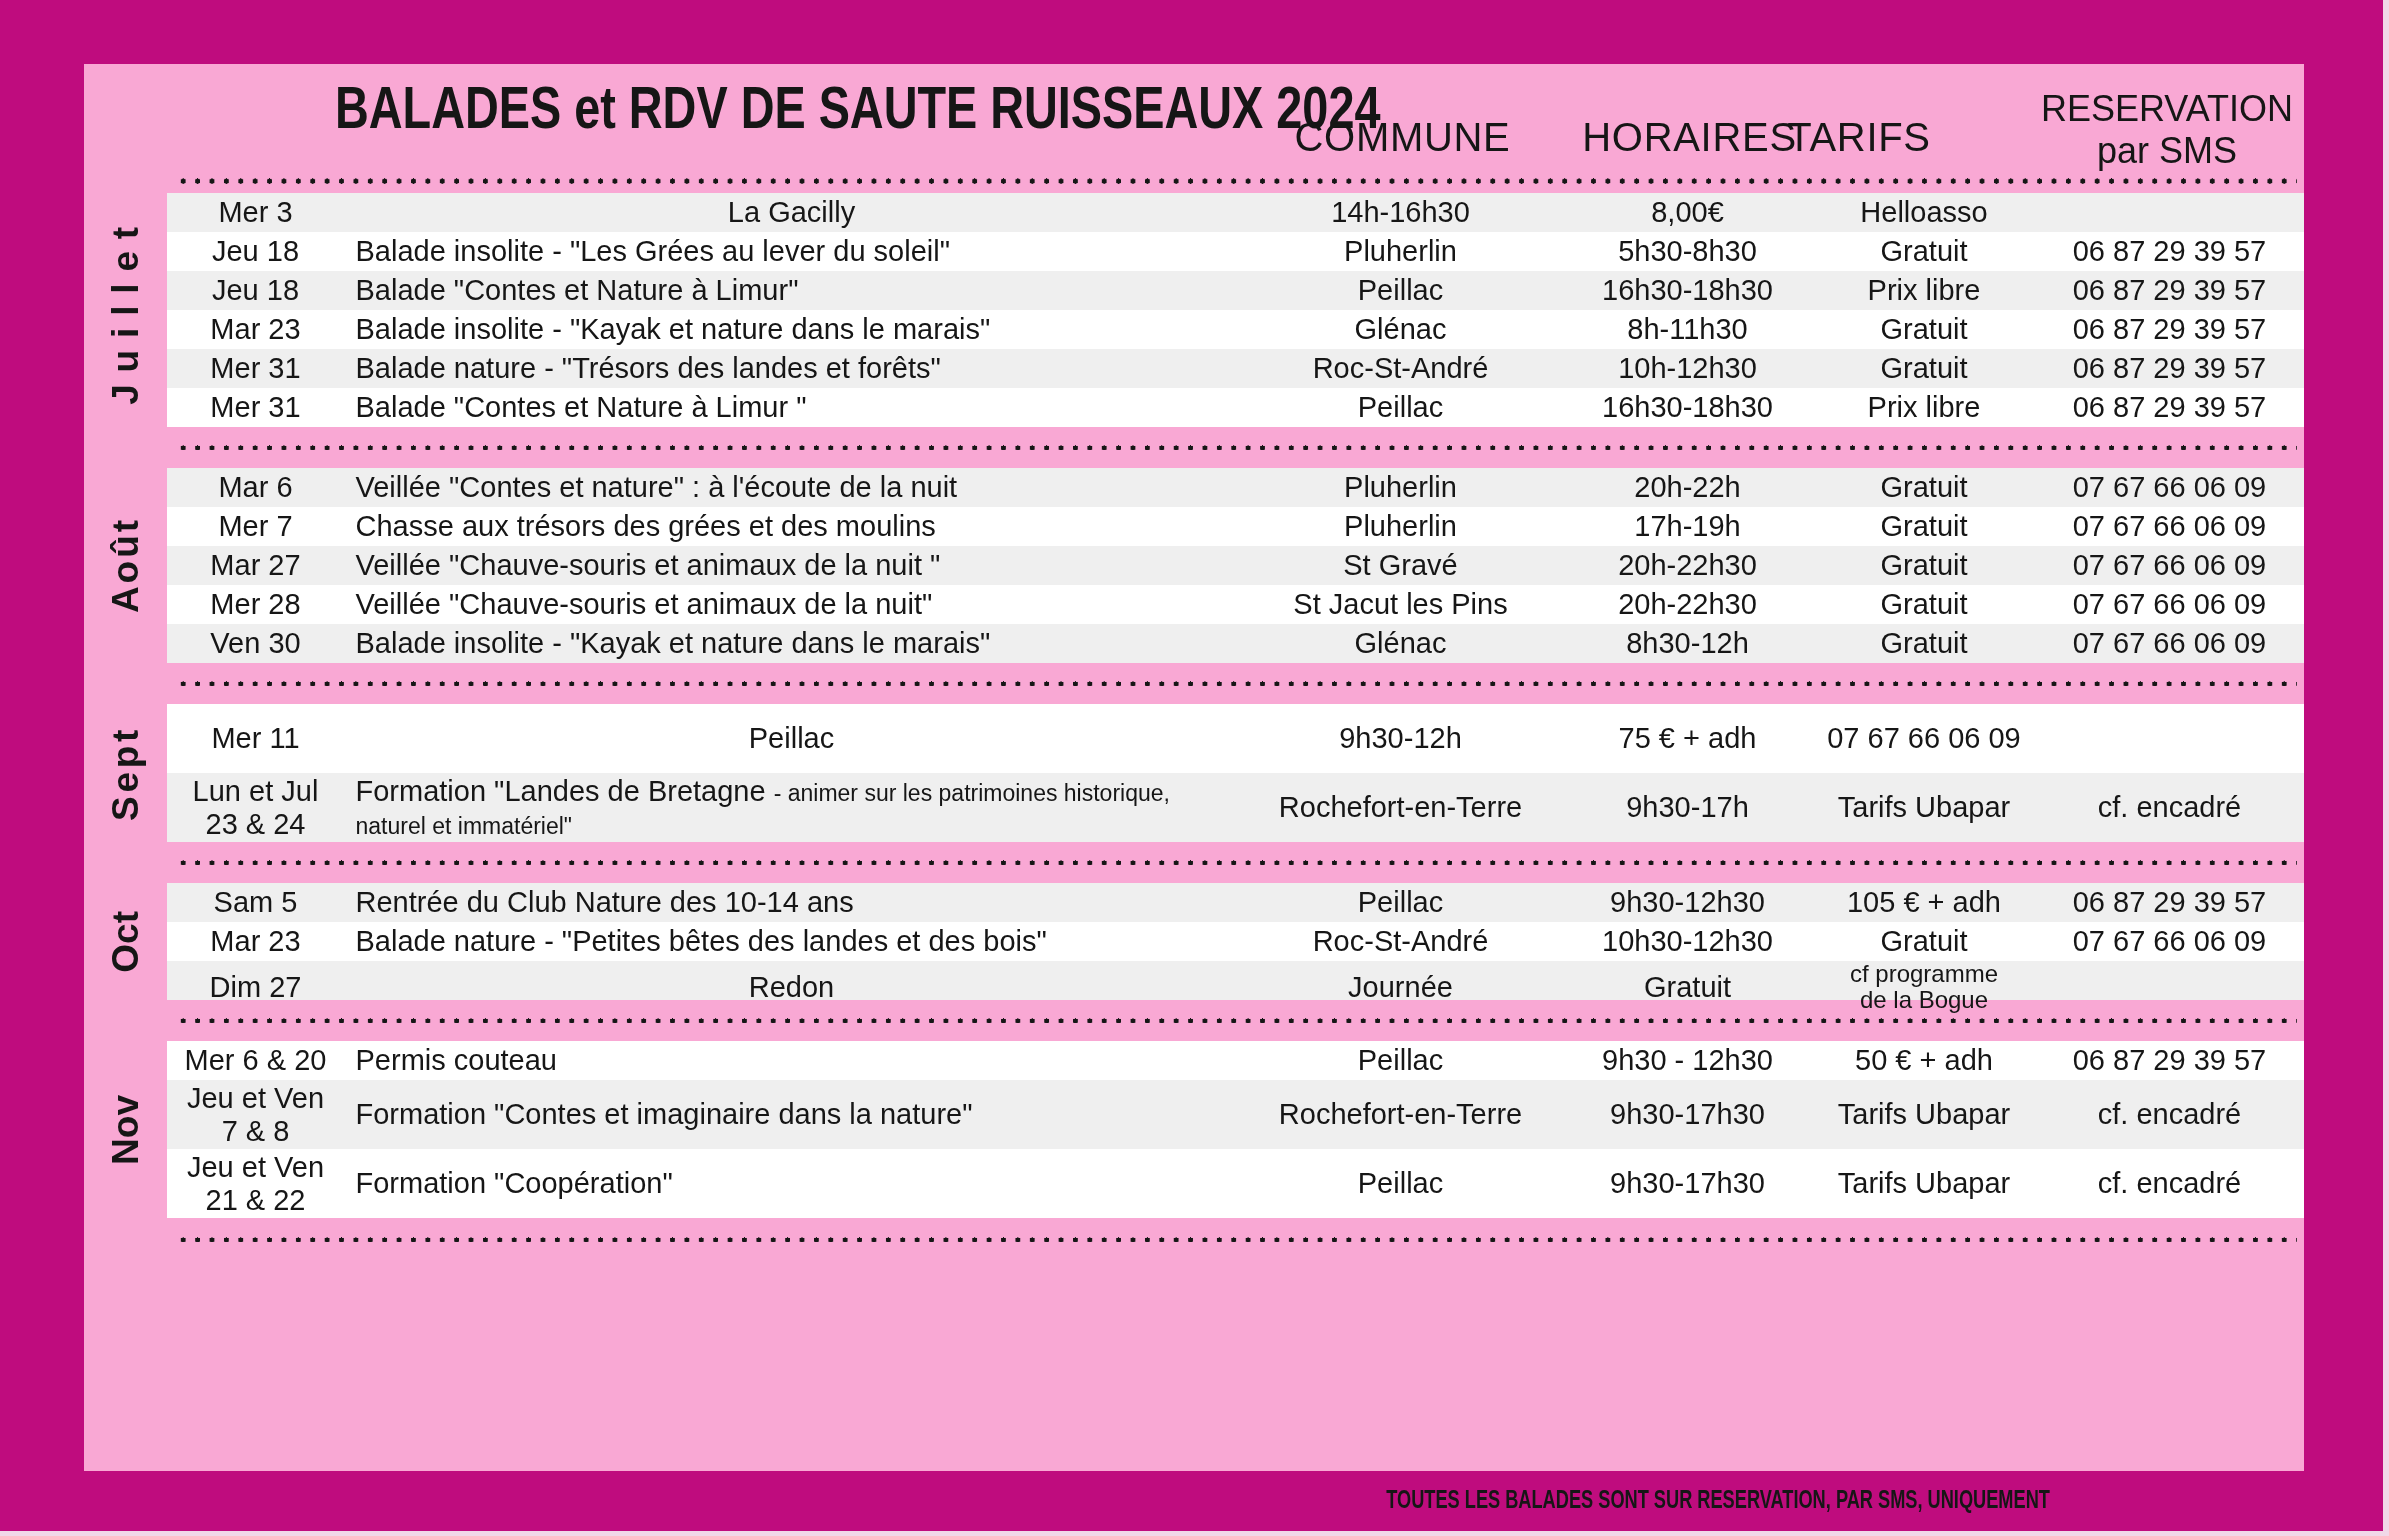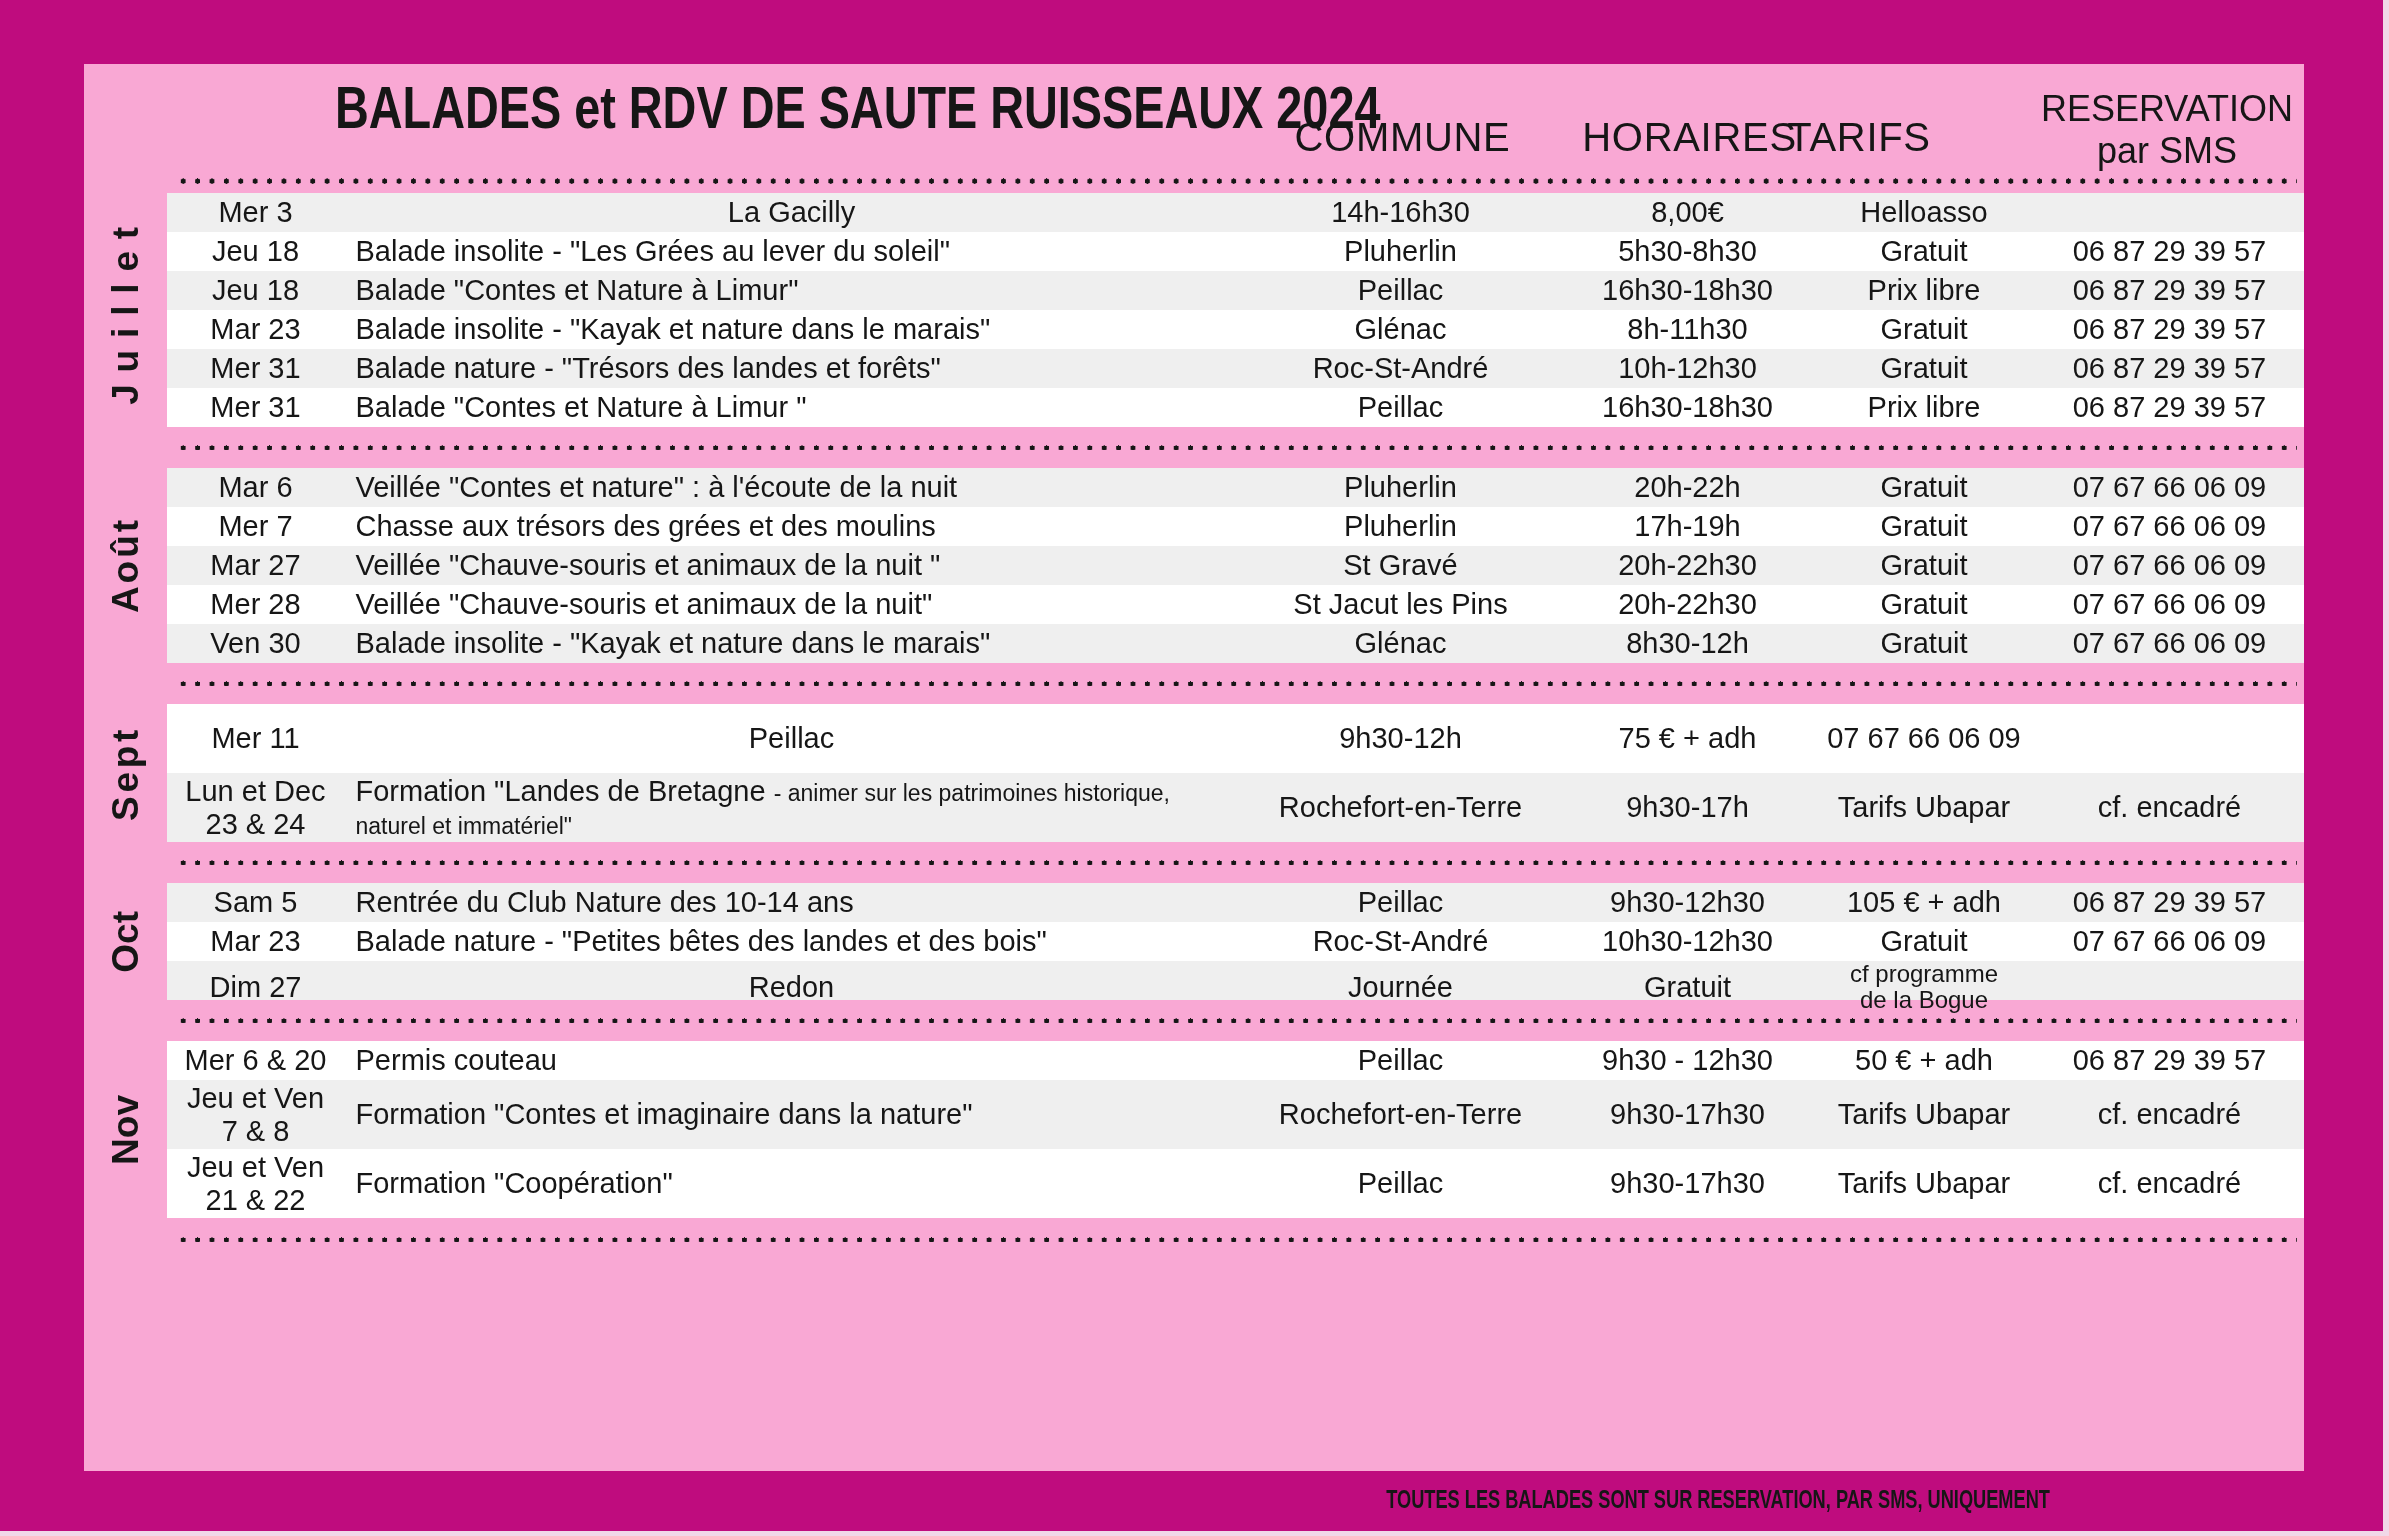--- a/index.html
+++ b/index.html
@@ -342,21 +342,21 @@
     <div class="cell time">9h30-12h</div>
     <div class="cell price">75 € + adh</div>
     <div class="cell resa">
       <span class="r1">07 67 66 06 09</span>
       
     </div>
   </div>
 
   <div class="row shaded tall">
     <div class="cell date">
-      <div class="d1">Lun et Dec</div>
+      <div class="d1">Lun et Jul</div>
       <div class="d2">23 &amp; 24</div>
     </div>
     <div class="cell event">
       <span class="ev">Formation "Landes de Bretagne</span>
       <span class="ev-small"> - animer sur les patrimoines historique, naturel et immatériel"</span>
     </div>
     <div class="cell commune">Rochefort-en-Terre</div>
     <div class="cell time">9h30-17h</div>
     <div class="cell price">Tarifs Ubapar</div>
     <div class="cell resa">

